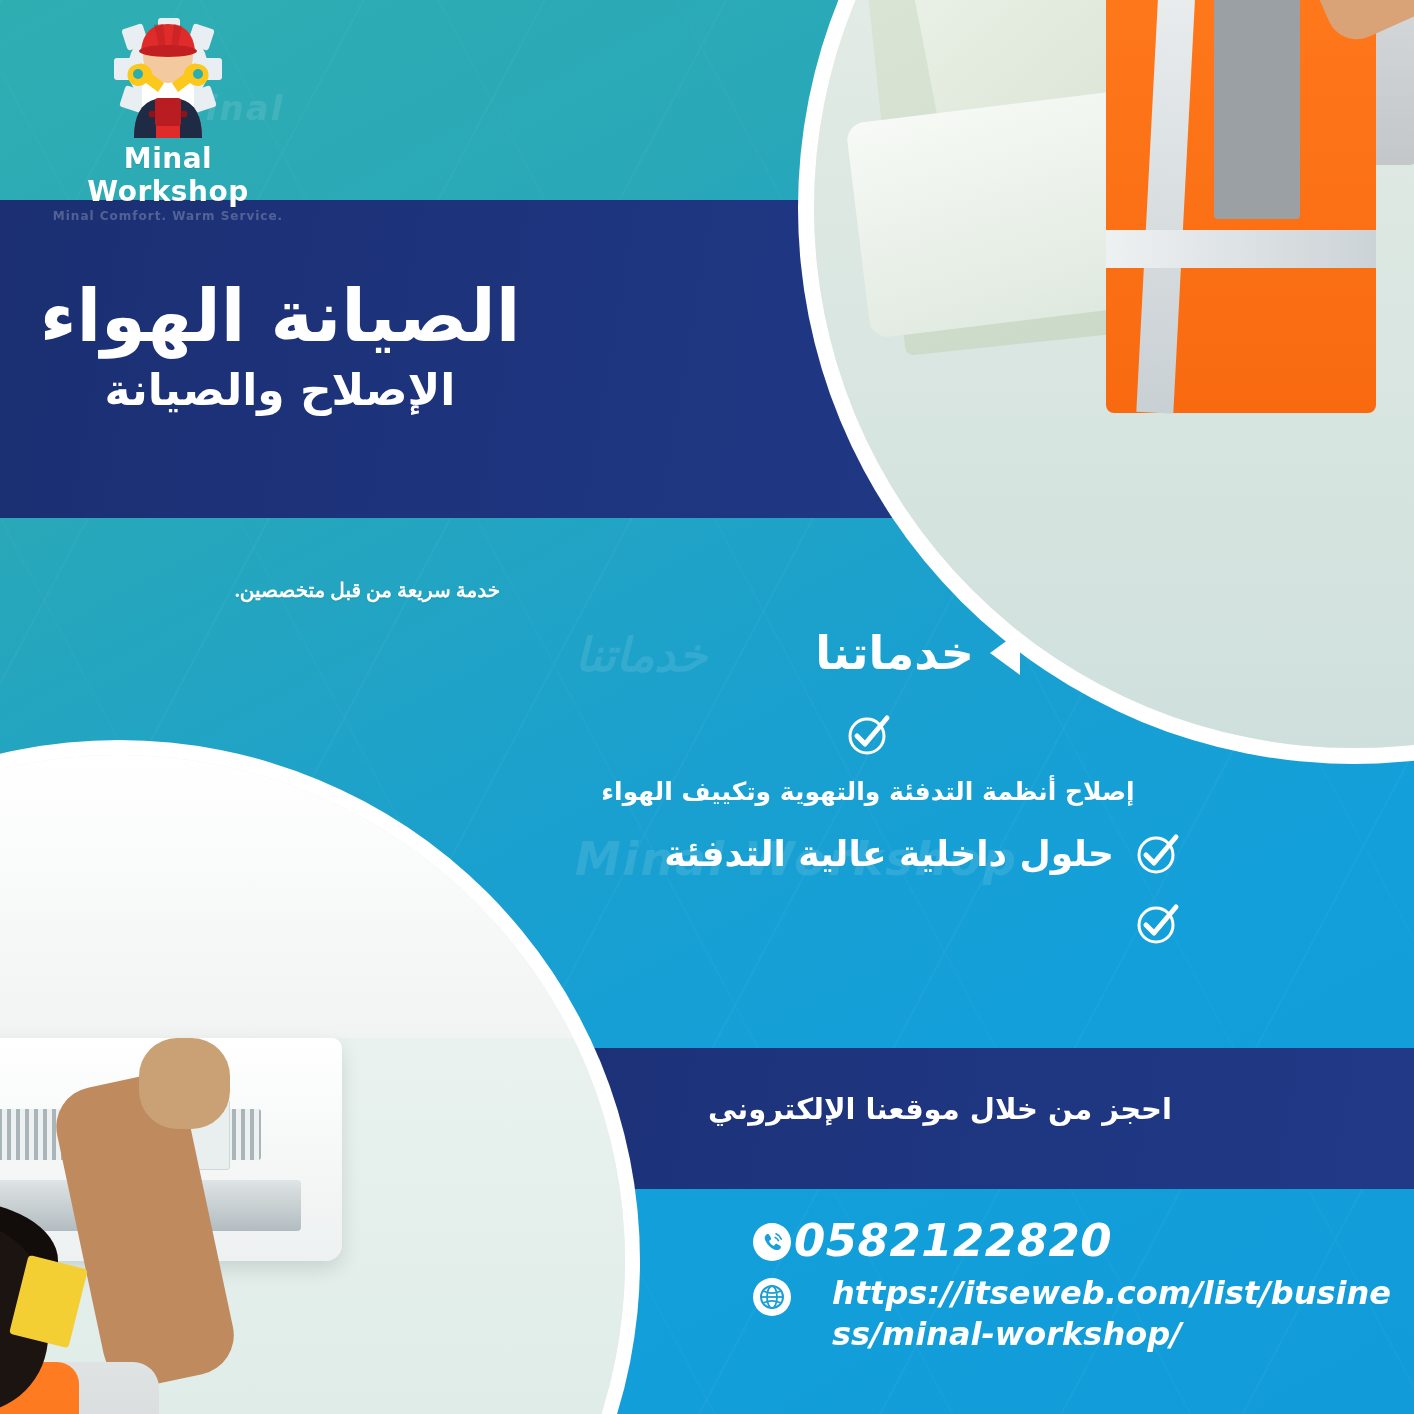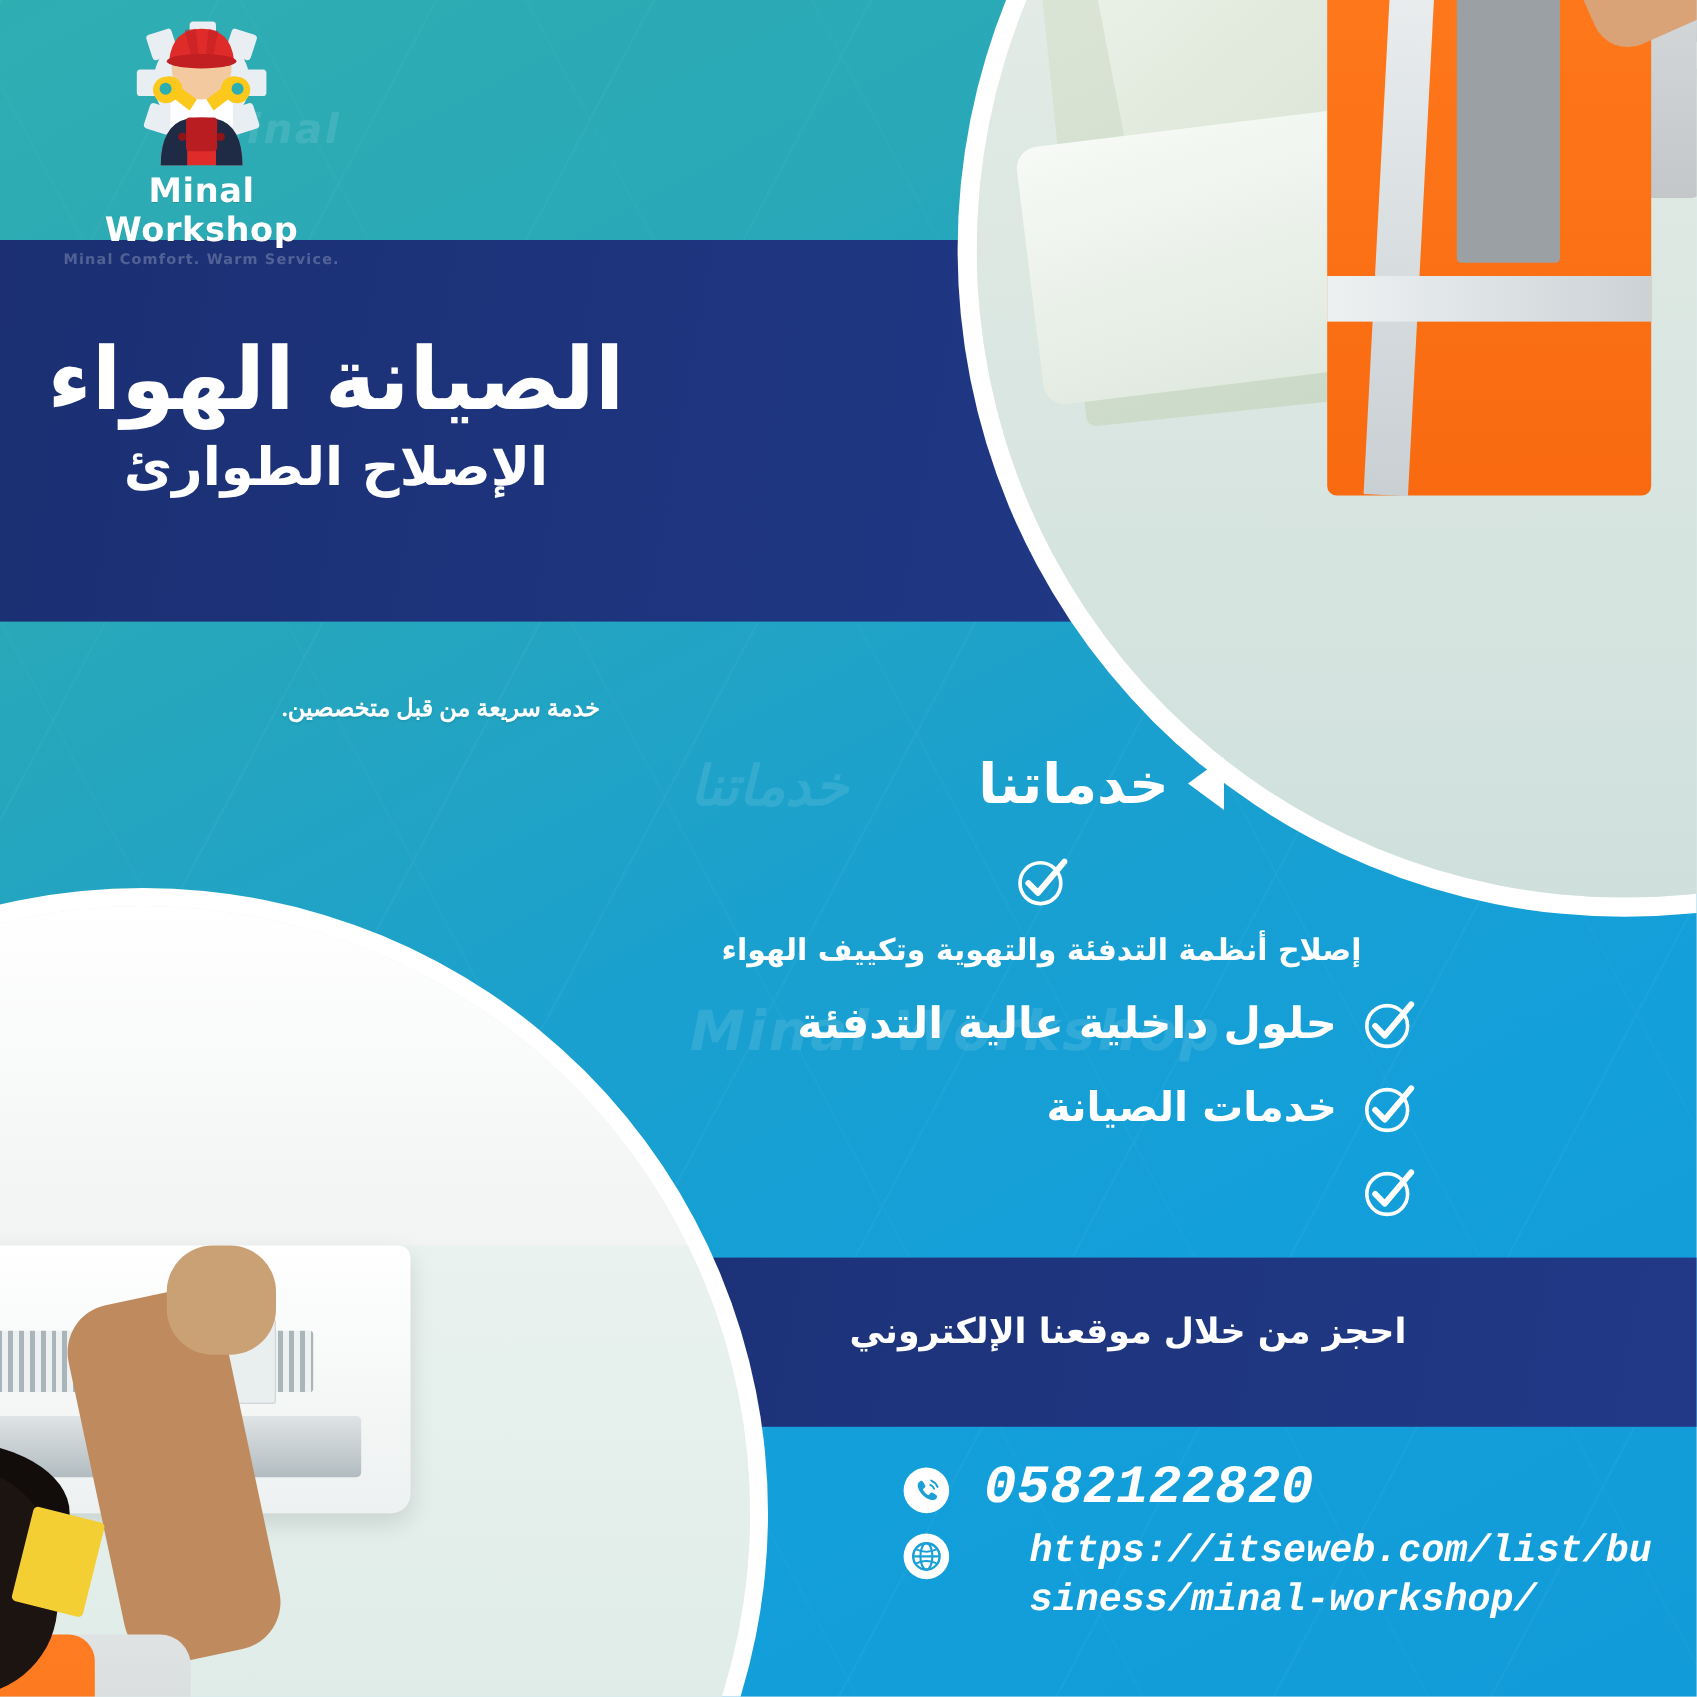--- a/index.html
+++ b/index.html
@@ -179,21 +179,21 @@
   .booking{
     position:absolute;left:560px;top:1092px;width:760px;
     direction:rtl;text-align:center;
     color:#ffffff;font-size:29px;font-weight:700;
   }
 
   
   .contacts{
     position:absolute;left:752px;top:1218px;width:640px;
   }
-  .contact-row{display:flex;align-items:flex-start;gap:28px;margin-bottom:10px;font-family:Liberation Mono, monospace;}
+  .contact-row{display:flex;align-items:flex-start;gap:2px;margin-bottom:10px;}
   .c-icon{flex:0 0 auto;width:40px;height:40px;margin-top:4px;}
   .c-phone-text{
     color:#ffffff;font-size:45px;font-weight:700;font-style:italic;letter-spacing:.5px;line-height:1;
   }
   .c-url-text{
     color:#ffffff;font-size:32px;font-weight:700;font-style:italic;line-height:1.28;
     word-break:break-word;max-width:560px;margin-left:38px;
   }
 </style>
 </head>
@@ -298,21 +298,21 @@
         <circle cx="44" cy="102" r="3.4" fill="#8f1418"></circle>
         <circle cx="76" cy="102" r="3.4" fill="#8f1418"></circle>
       </svg>
     </div>
     <div class="logo-name">Minal Workshop</div>
     <div class="logo-tag">Minal Comfort. Warm Service.</div>
   </div>
 
   <div class="headline">
     <h1>الصيانة الهواء</h1>
-    <h2>الإصلاح الطوارئ</h2>
+    <h2>الإصلاح والصيانة</h2>
   </div>
 
   <div class="subtagline">خدمة سريعة من قبل متخصصين.</div>
 
   <div class="services">
     <div class="services-head">
       <span class="arrow-tri"></span>
       <span class="title">خدماتنا</span>
     </div>
 
@@ -328,29 +328,20 @@
       </li>
       <li class="svc-item s1">
         <span class="svc-check">
           <svg viewBox="0 0 46 46" width="46" height="46" aria-hidden="true">
             <circle cx="22" cy="24" r="17" fill="none" stroke="#ffffff" stroke-width="3"></circle>
             <path d="M12 24 L20 32 L42 6" fill="none" stroke="#ffffff" stroke-width="5" stroke-linecap="round" stroke-linejoin="round"></path>
           </svg>
         </span>
         <span class="svc-text">حلول داخلية عالية التدفئة</span>
       </li>
-      <li class="svc-item s2">
-        <span class="svc-check">
-          <svg viewBox="0 0 46 46" width="46" height="46" aria-hidden="true">
-            <circle cx="22" cy="24" r="17" fill="none" stroke="#ffffff" stroke-width="3"></circle>
-            <path d="M12 24 L20 32 L42 6" fill="none" stroke="#ffffff" stroke-width="5" stroke-linecap="round" stroke-linejoin="round"></path>
-          </svg>
-        </span>
-        <span class="svc-text">خدمات الصيانة</span>
-      </li>
       <li class="svc-item s3">
         <span class="svc-check">
           <svg viewBox="0 0 46 46" width="46" height="46" aria-hidden="true">
             <circle cx="22" cy="24" r="17" fill="none" stroke="#ffffff" stroke-width="3"></circle>
             <path d="M12 24 L20 32 L42 6" fill="none" stroke="#ffffff" stroke-width="5" stroke-linecap="round" stroke-linejoin="round"></path>
           </svg>
         </span>
       </li>
     </ul>
   </div>

